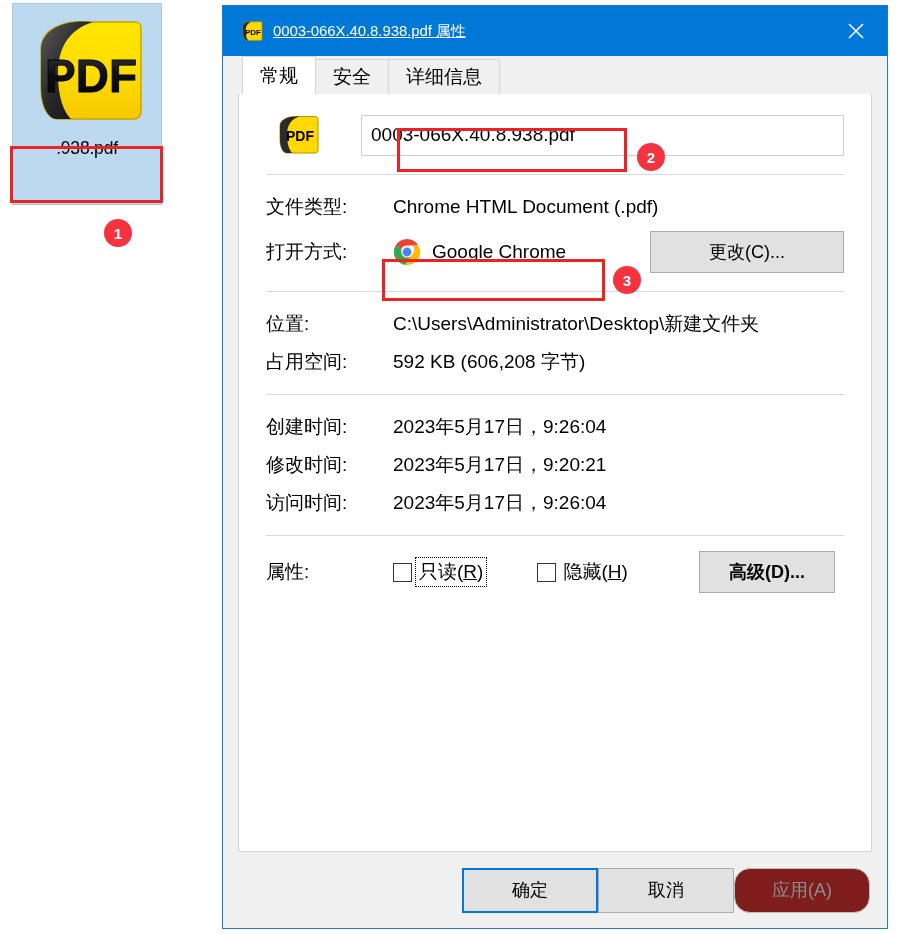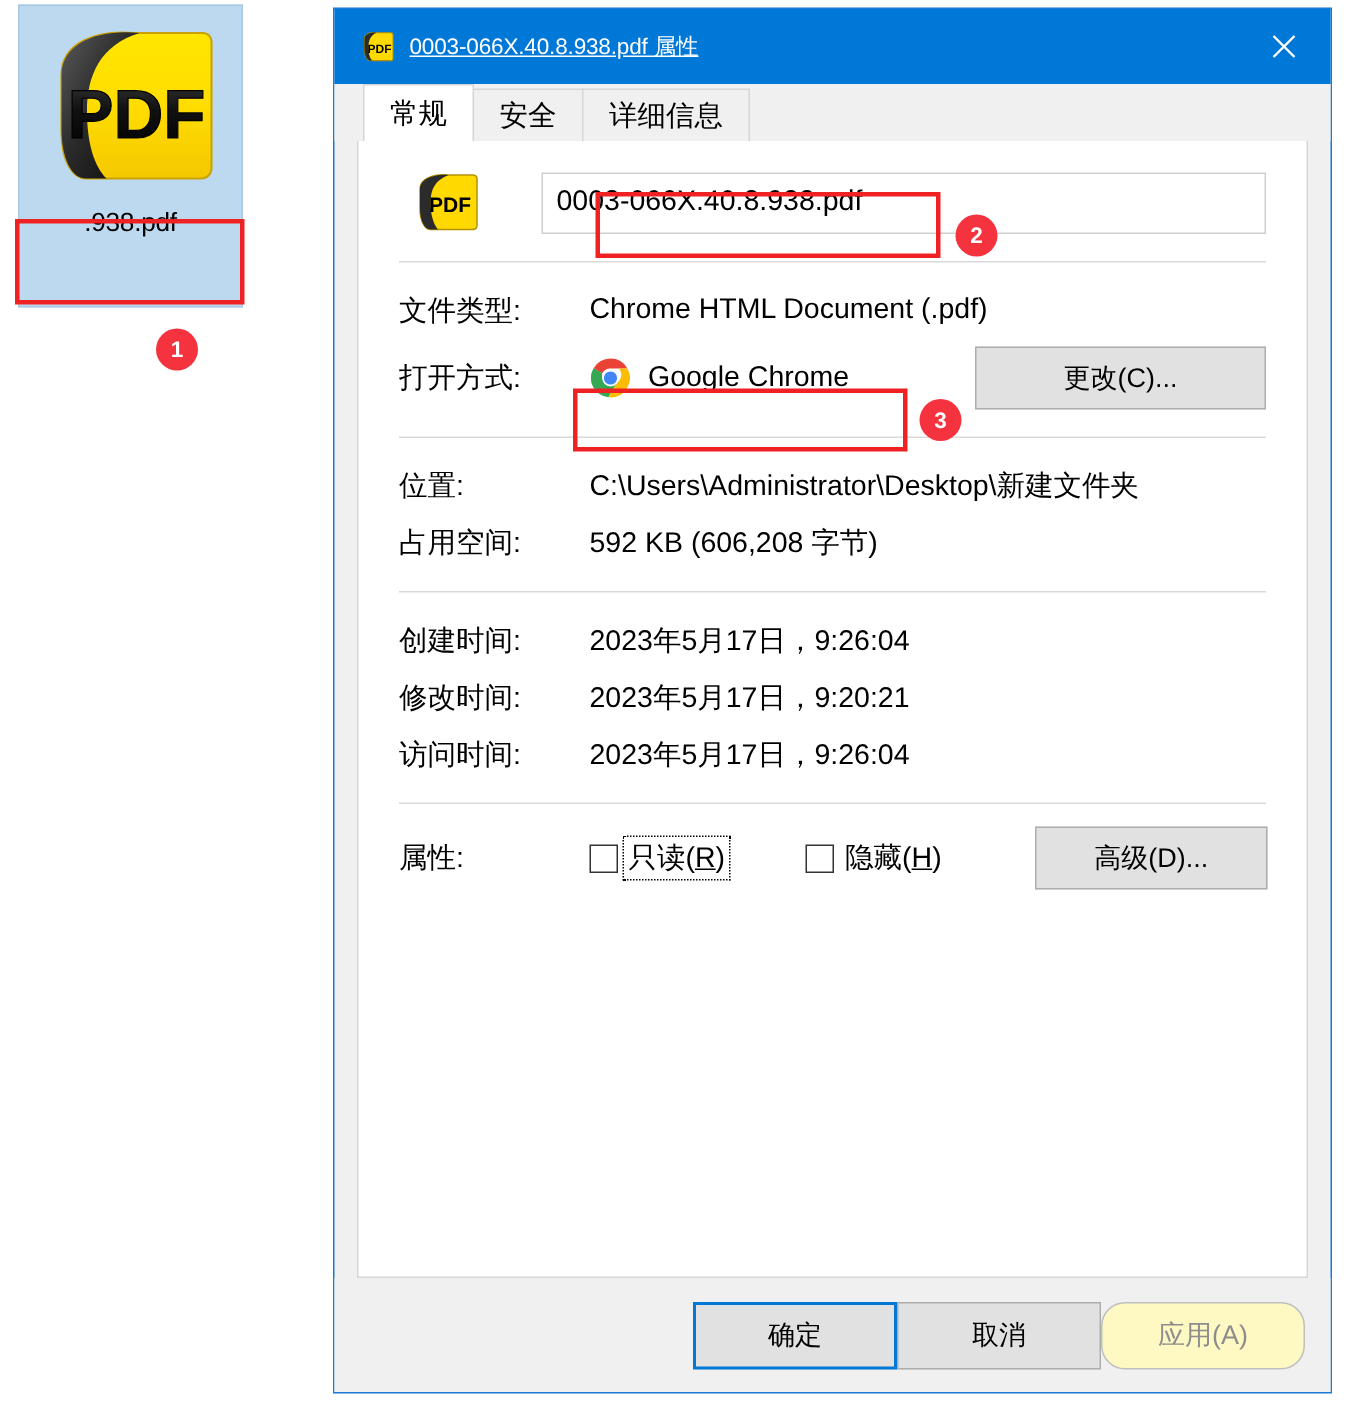--- a/index.html
+++ b/index.html
@@ -241,21 +241,21 @@
     border: 1px solid #adadad;
     font-size: 18px;
     color: #000000;
     display: flex;
     align-items: center;
     justify-content: center;
     box-sizing: border-box;
     cursor: default;
     font-family: "Liberation Sans", "DejaVu Sans", sans-serif;
   }
-  .btn.disabled { color: #8d8d8d; background: #fef9c3; border-color: #bfbfbf; border-radius: 16px; }
+  .btn.disabled { color: #8d8d8d; background: #7f1d1d; border-color: #bfbfbf; border-radius: 16px; }
   .btn.default { border: 2px solid #0078d7; background: #e1e1e1; }
 
   #change-button {
     position: absolute;
     right: 27px;
     width: 194px;
     height: 42px;
   }
 
   
@@ -278,23 +278,24 @@
     margin-left: 4px;
     color: #000000;
     padding: 1px 3px;
     white-space: nowrap;
   }
   .checkbox-label.focused { outline: 1px dotted #000000; }
   .ul { text-decoration: underline; }
 
   #advanced-button {
     position: absolute;
-    right: 26px;
-    width: 155px;
+    right: 36px;
+    width: 136px;
     height: 42px;
+    font-weight: bold;
   }
 
   
   #buttonbar {
     flex: 0 0 auto;
     height: 76px;
     display: flex;
     align-items: center;
     justify-content: flex-end;
     padding-right: 17px;

